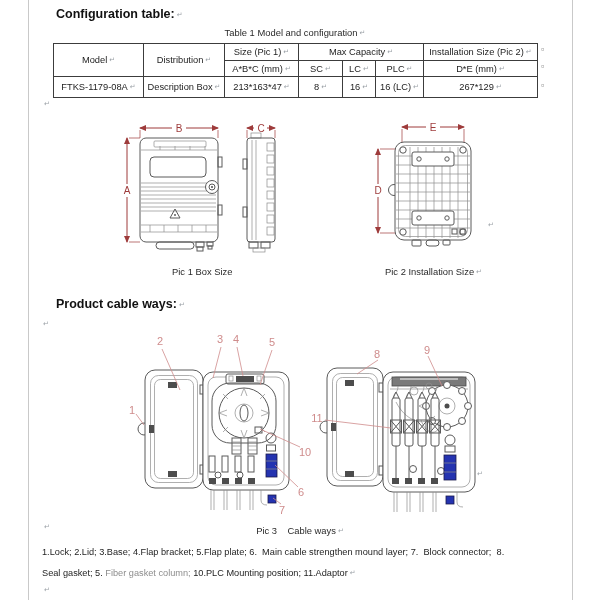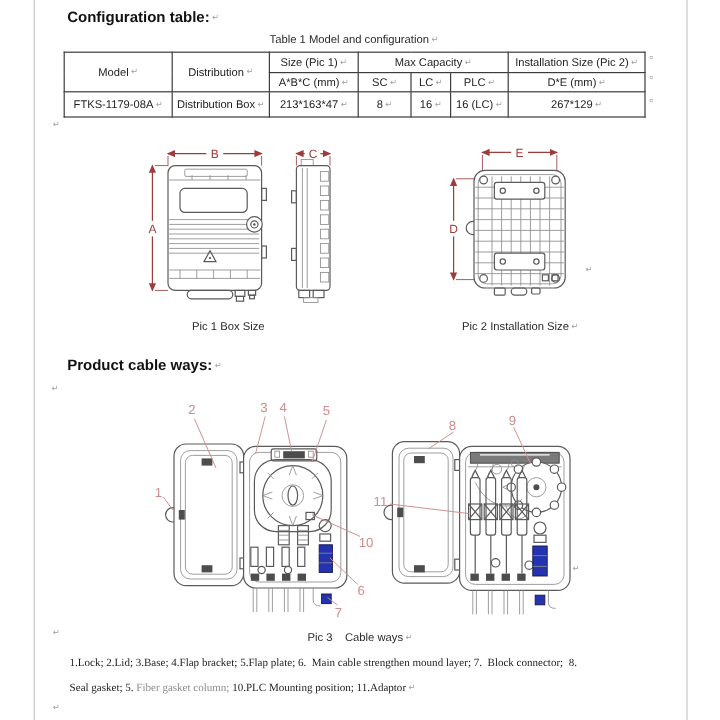--- a/index.html
+++ b/index.html
@@ -16,21 +16,21 @@
 
   table.cfg{position:absolute;left:53px;top:43px;width:484px;border-collapse:collapse;table-layout:fixed;
     font-size:9.3px;color:#1d1d1d;text-align:center;}
   table.cfg th,table.cfg td{border:1px solid #3c3c3c;font-weight:normal;padding:0;overflow:hidden;white-space:nowrap;}
   tr.r1{height:17px;} tr.r2{height:16px;} tr.r3{height:21px;}
 
   .ret{color:#9aa0a6;font-size:7px;font-weight:normal;margin-left:2px;vertical-align:1px;}
   .stray{position:absolute;color:#9aa0a6;font-size:7px;}
   .cellend{position:absolute;color:#a8a8a8;font-size:6px;}
 
-  .legend-line{position:absolute;left:58px;font-size:9.2px;color:#1d1d1d;white-space:pre;font-family:Liberation Serif, serif;}
+  .legend-line{position:absolute;left:42px;font-size:9.2px;color:#1d1d1d;white-space:pre;}
   .muted{color:#8d8d8d;}
 
   svg{position:absolute;}
   .s{stroke:#5a5a5a;fill:none;stroke-width:1;}
   .sw{stroke:#5a5a5a;fill:#ffffff;stroke-width:1;}
   .s2{stroke:#8c8c8c;fill:none;stroke-width:.7;}
   .sf{fill:#4d4d4d;stroke:none;}
   .red{stroke:#9e3b3b;stroke-width:1;fill:none;}
   .redthin{stroke:#9e3b3b;stroke-width:.7;fill:none;}
   .dimtxt{fill:#9e3b3b;font-size:10px;font-family:"Liberation Sans",sans-serif;}
@@ -69,21 +69,21 @@
   </tr>
   <tr class="r2">
     <th><span>A*B*C (mm)</span><span class="ret">↵</span></th>
     <th><span>SC</span><span class="ret">↵</span></th>
     <th><span>LC</span><span class="ret">↵</span></th>
     <th><span>PLC</span><span class="ret">↵</span></th>
     <th><span>D*E (mm)</span><span class="ret">↵</span></th>
   </tr>
   <tr class="r3">
     <td><span>FTKS-1179-08A</span><span class="ret">↵</span></td>
-    <td><span>Distribution Box</span><span class="ret">↵</span></td>
+    <td><span>Description Box</span><span class="ret">↵</span></td>
     <td><span>213*163*47</span><span class="ret">↵</span></td>
     <td><span>8</span><span class="ret">↵</span></td>
     <td><span>16</span><span class="ret">↵</span></td>
     <td><span>16 (LC)</span><span class="ret">↵</span></td>
     <td><span>267*129</span><span class="ret">↵</span></td>
   </tr>
 </tbody>
   </table>
 
 <span class="cellend" style="left:541px;top:46px;">¤</span>
@@ -250,21 +250,21 @@
     <rect class="s" x="92" y="116" width="5" height="5"></rect>
       <rect class="s" x="100" y="116" width="5" height="5"></rect>
     <rect class="s" x="52" y="127" width="9" height="6" rx="1"></rect>
     <rect class="s" x="66" y="127" width="13" height="6" rx="3"></rect>
     <rect class="s" x="83" y="127" width="7" height="5" rx="1"></rect>
   </g>
 </svg>
 
 <span class="stray" style="left:488px;top:221px;">↵</span>
 
-<div class="fig-caption" style="left:160px;top:266px;"><span>Pic 1 Box Size</span></div>
+<div class="fig-caption" style="left:172px;top:266px;"><span>Pic 1 Box Size</span></div>
 <div class="fig-caption" style="left:385px;top:266px;"><span>Pic 2 Installation Size</span><span class="ret">↵</span></div>
 
 <div class="heading" style="left:56px;top:297px;"><span>Product cable ways:</span><span class="ret">↵</span></div>
 <span class="stray" style="left:43px;top:320px;">↵</span>
 
 <svg style="left:105px;top:328px;" width="410" height="200" viewBox="0 0 410 200">
 
   <g>
     <circle class="sw" cx="39" cy="101" r="6"></circle>
     <rect class="sw" x="40" y="42" width="58" height="118" rx="10"></rect>

